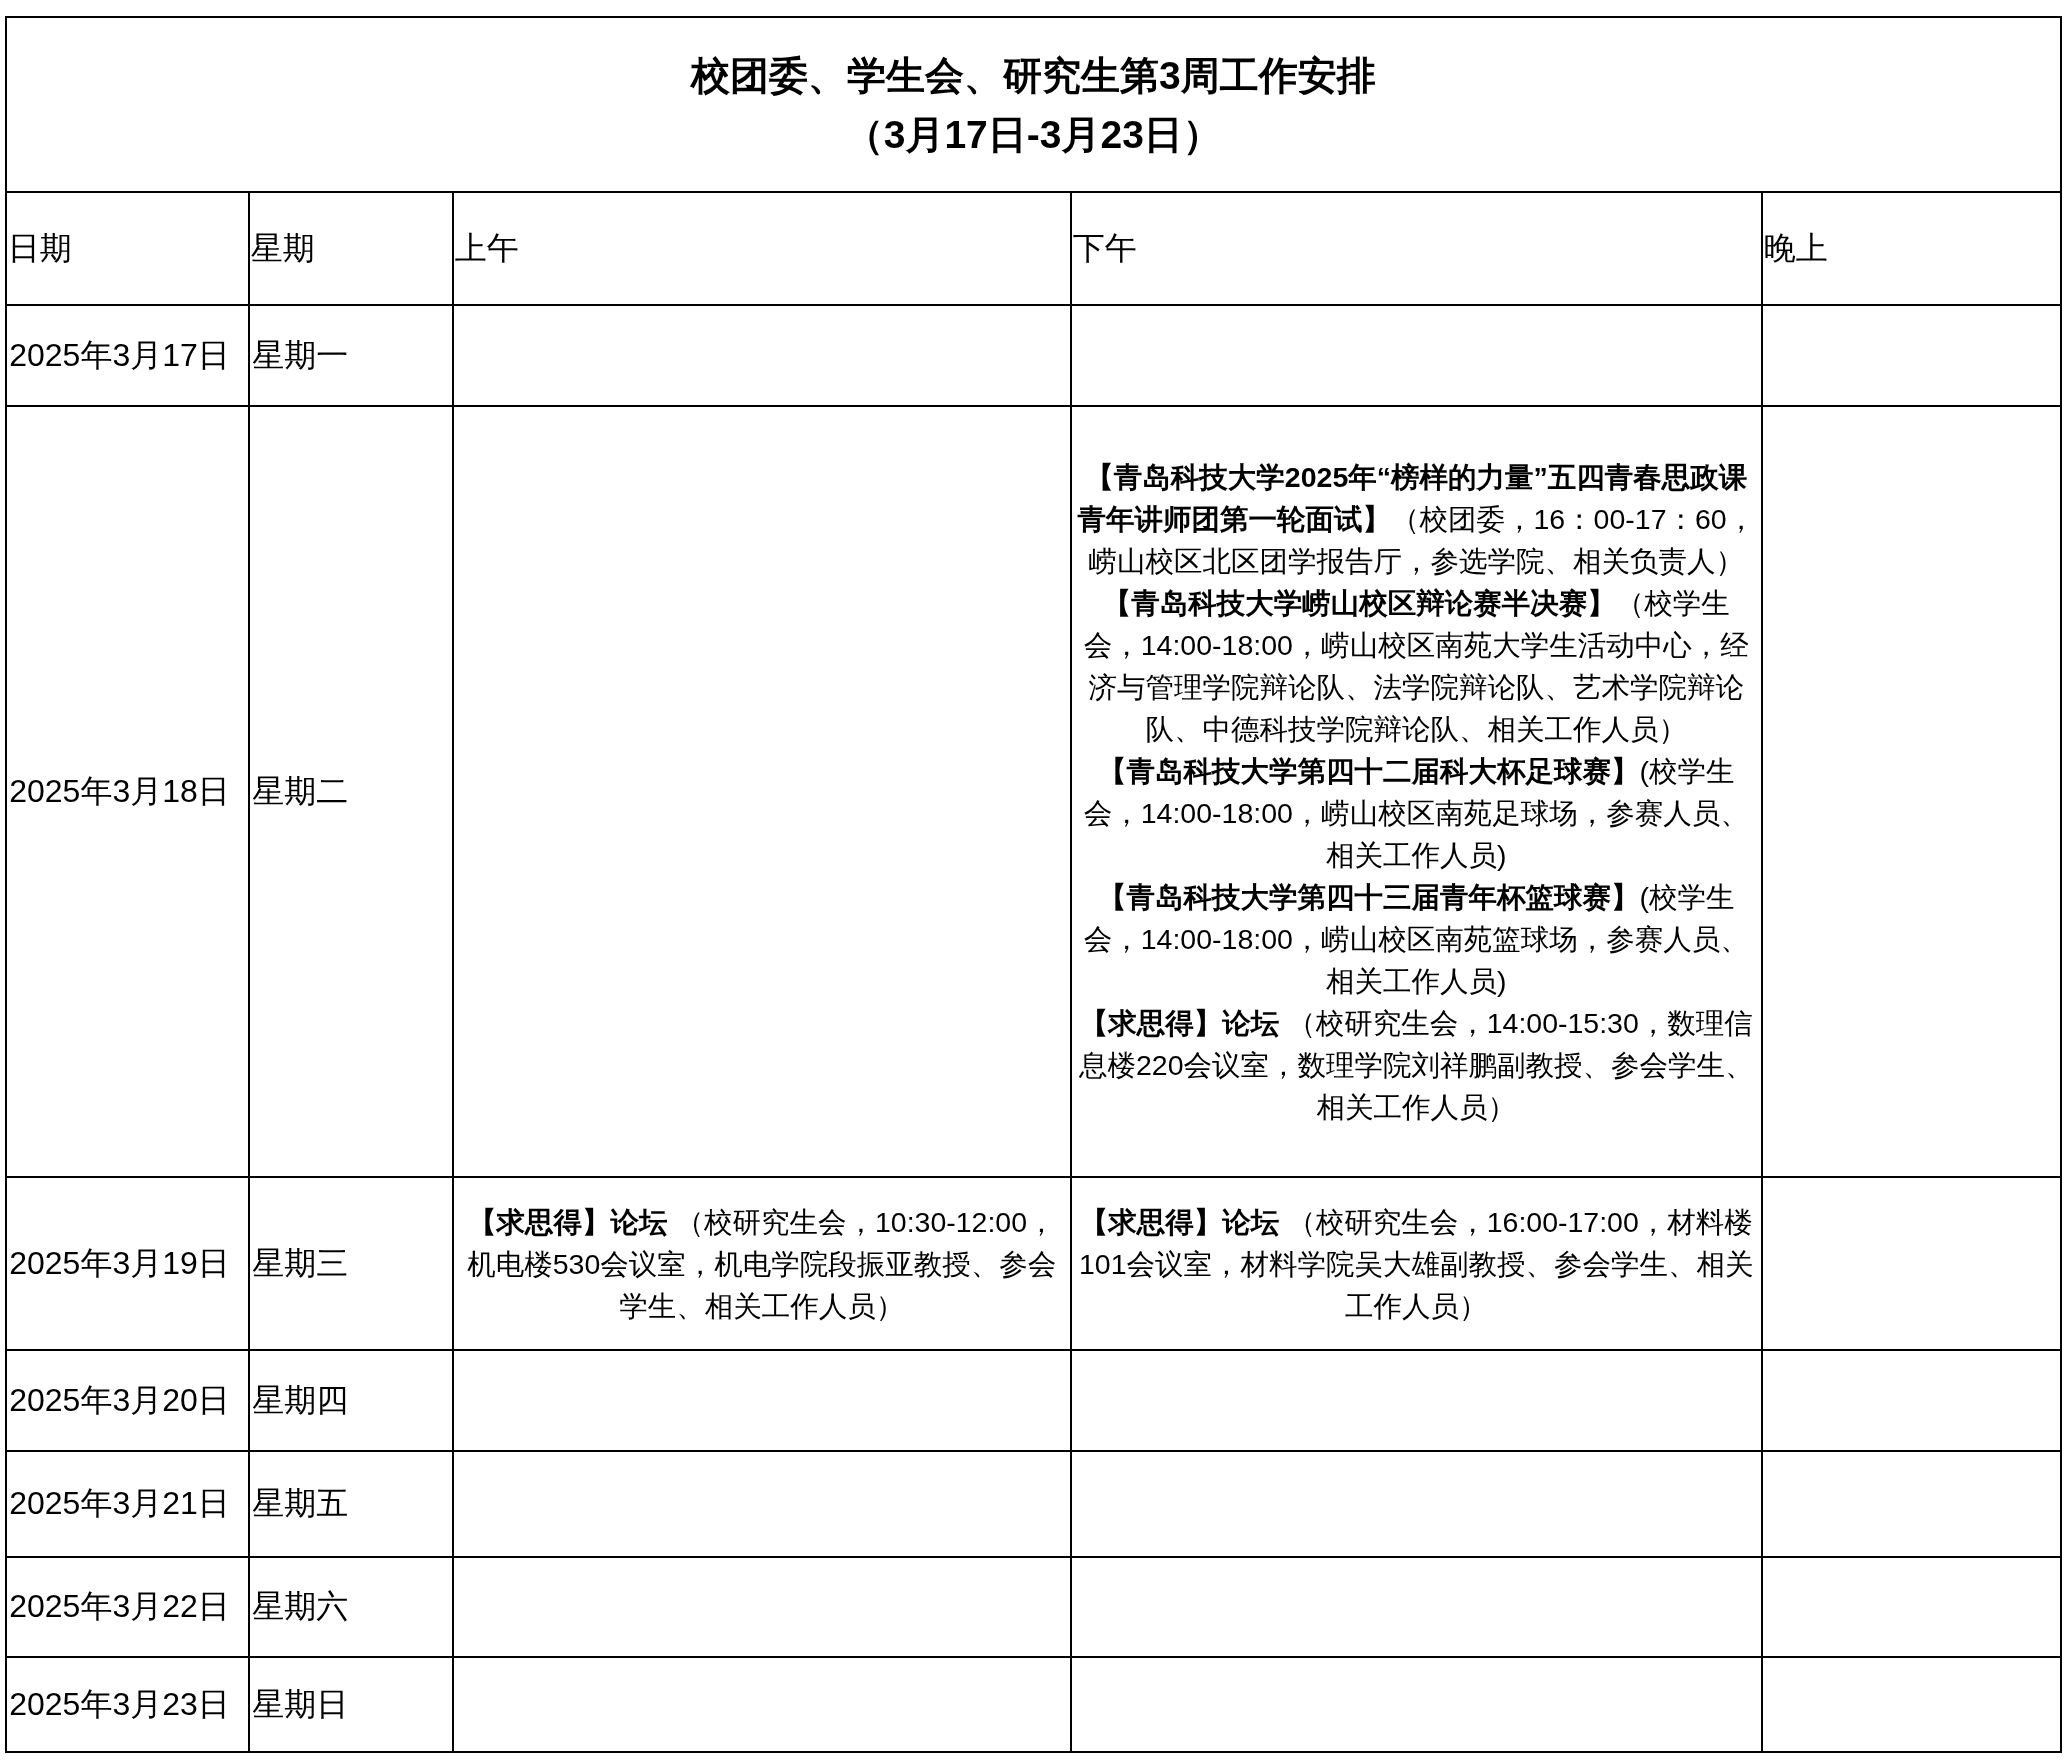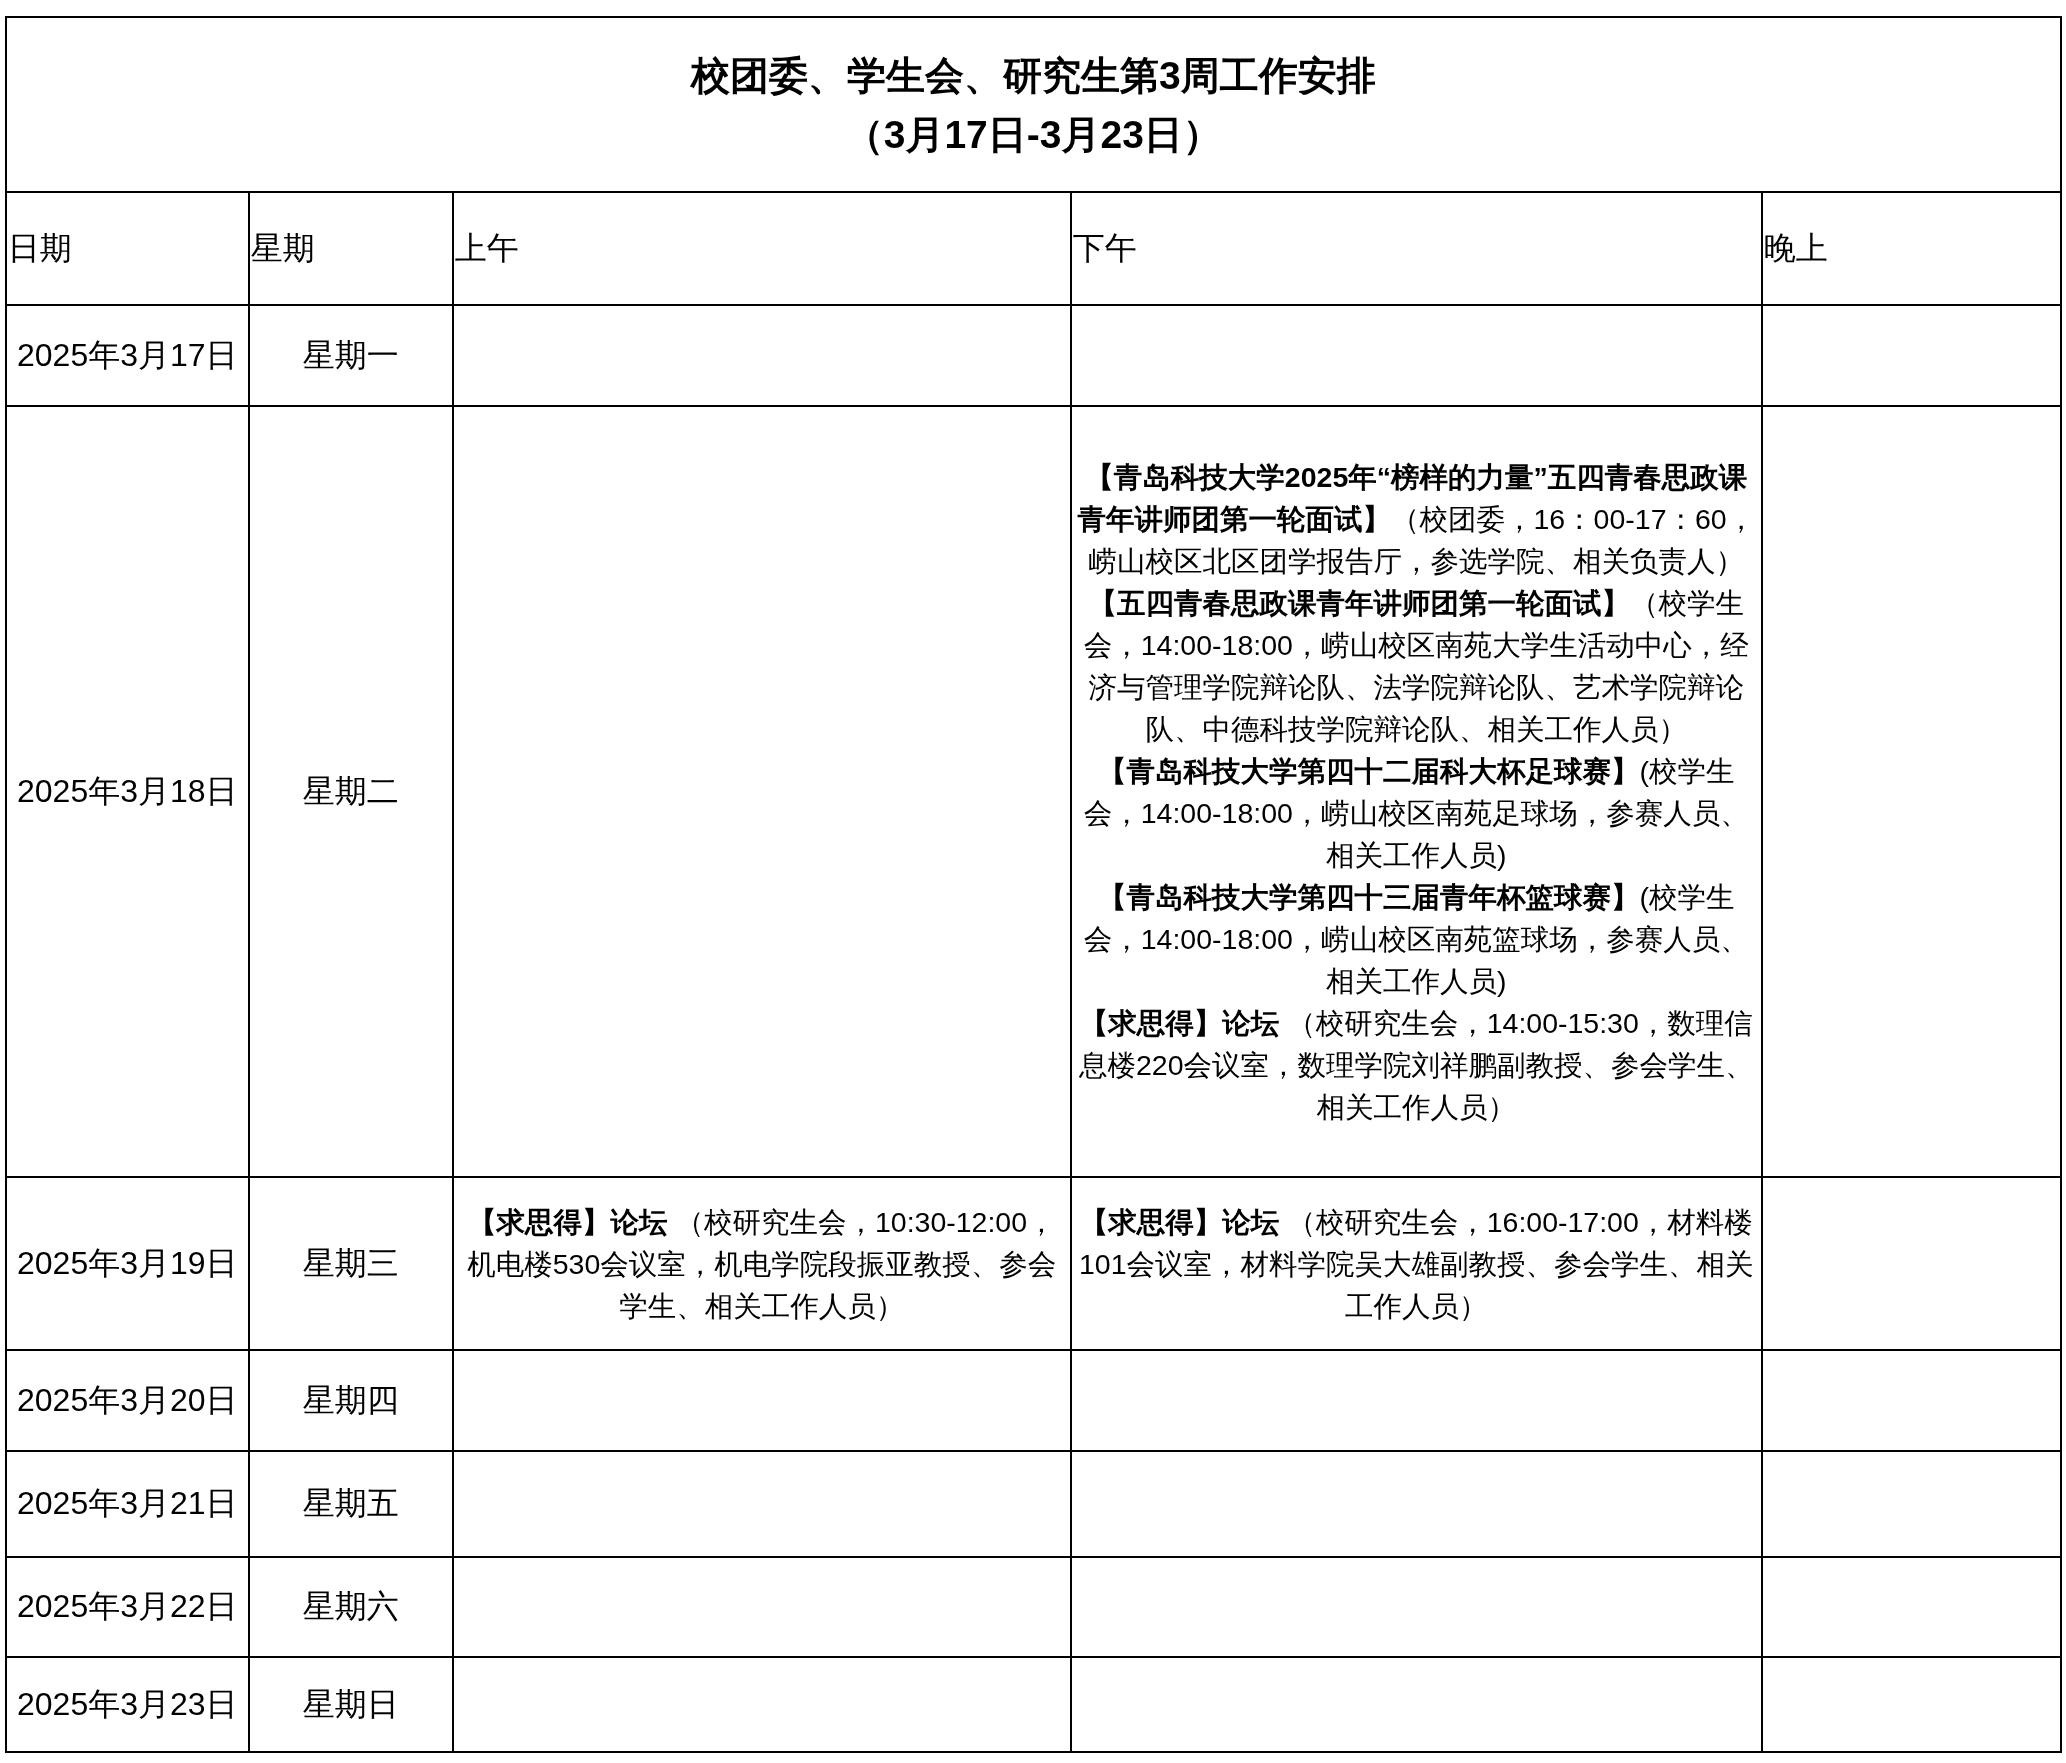--- a/index.html
+++ b/index.html
@@ -8,21 +8,21 @@
     font-family: "Liberation Sans", "DejaVu Sans", sans-serif;
     color: #000000;
   }
   .table-wrap { position: absolute; left: 4.8px; top: 16px; }
   table { border-collapse: collapse; table-layout: fixed; width: 2057px; }
   td { border: 2.4px solid #000000; vertical-align: middle; overflow: hidden; background: #ffffff; }
   tr.title-row { height: 175px; }
   .title-cell { text-align: center; font-weight: 700; font-size: 39px; line-height: 59px; }
   tr.header-row { height: 113px; }
   td.th { font-size: 32px; font-weight: 400; }
-  td.date-cell, td.weekday-cell { text-align: center; font-size: 32px; padding: 0 2.4px; }
+  td.date-cell, td.weekday-cell { text-align: left; font-size: 32px; padding: 0 2.4px; }
   td.slot-cell { text-align: center; font-size: 28.5px; line-height: 42px; padding: 0 4.8px; }
   .event { display: block; }
   .ev-title { font-weight: 700; }
   .ev-details { font-weight: 400; }
 </style>
 </head>
 <body>
 
 <div class="table-wrap">
   <table>
@@ -54,21 +54,21 @@
           <td class="slot-cell"></td>
           <td class="slot-cell"></td>
           <td class="slot-cell"></td>
         </tr>
         <tr style="height: 771px;">
           <td class="date-cell">2025年3月18日</td>
           <td class="weekday-cell">星期二</td>
           <td class="slot-cell"></td>
           <td class="slot-cell">
             <div class="event"><span class="ev-title">【青岛科技大学2025年“榜样的力量”五四青春思政课青年讲师团第一轮面试】</span><span class="ev-details">（校团委，16：00-17：60，崂山校区北区团学报告厅，参选学院、相关负责人）</span></div>
-            <div class="event"><span class="ev-title">【五四青春思政课青年讲师团第一轮面试】</span><span class="ev-details">（校学生会，14:00-18:00，崂山校区南苑大学生活动中心，经济与管理学院辩论队、法学院辩论队、艺术学院辩论队、中德科技学院辩论队、相关工作人员）</span></div>
+            <div class="event"><span class="ev-title">【青岛科技大学崂山校区辩论赛半决赛】</span><span class="ev-details">（校学生会，14:00-18:00，崂山校区南苑大学生活动中心，经济与管理学院辩论队、法学院辩论队、艺术学院辩论队、中德科技学院辩论队、相关工作人员）</span></div>
             <div class="event"><span class="ev-title">【青岛科技大学第四十二届科大杯足球赛】</span><span class="ev-details">(校学生会，14:00-18:00，崂山校区南苑足球场，参赛人员、相关工作人员)</span></div>
             <div class="event"><span class="ev-title">【青岛科技大学第四十三届青年杯篮球赛】</span><span class="ev-details">(校学生会，14:00-18:00，崂山校区南苑篮球场，参赛人员、相关工作人员)</span></div>
             <div class="event"><span class="ev-title">【求思得】论坛</span><span class="ev-details"> （校研究生会，14:00-15:30，数理信息楼220会议室，数理学院刘祥鹏副教授、参会学生、相关工作人员）</span></div>
           </td>
           <td class="slot-cell"></td>
         </tr>
         <tr style="height: 173px;">
           <td class="date-cell">2025年3月19日</td>
           <td class="weekday-cell">星期三</td>
           <td class="slot-cell">

